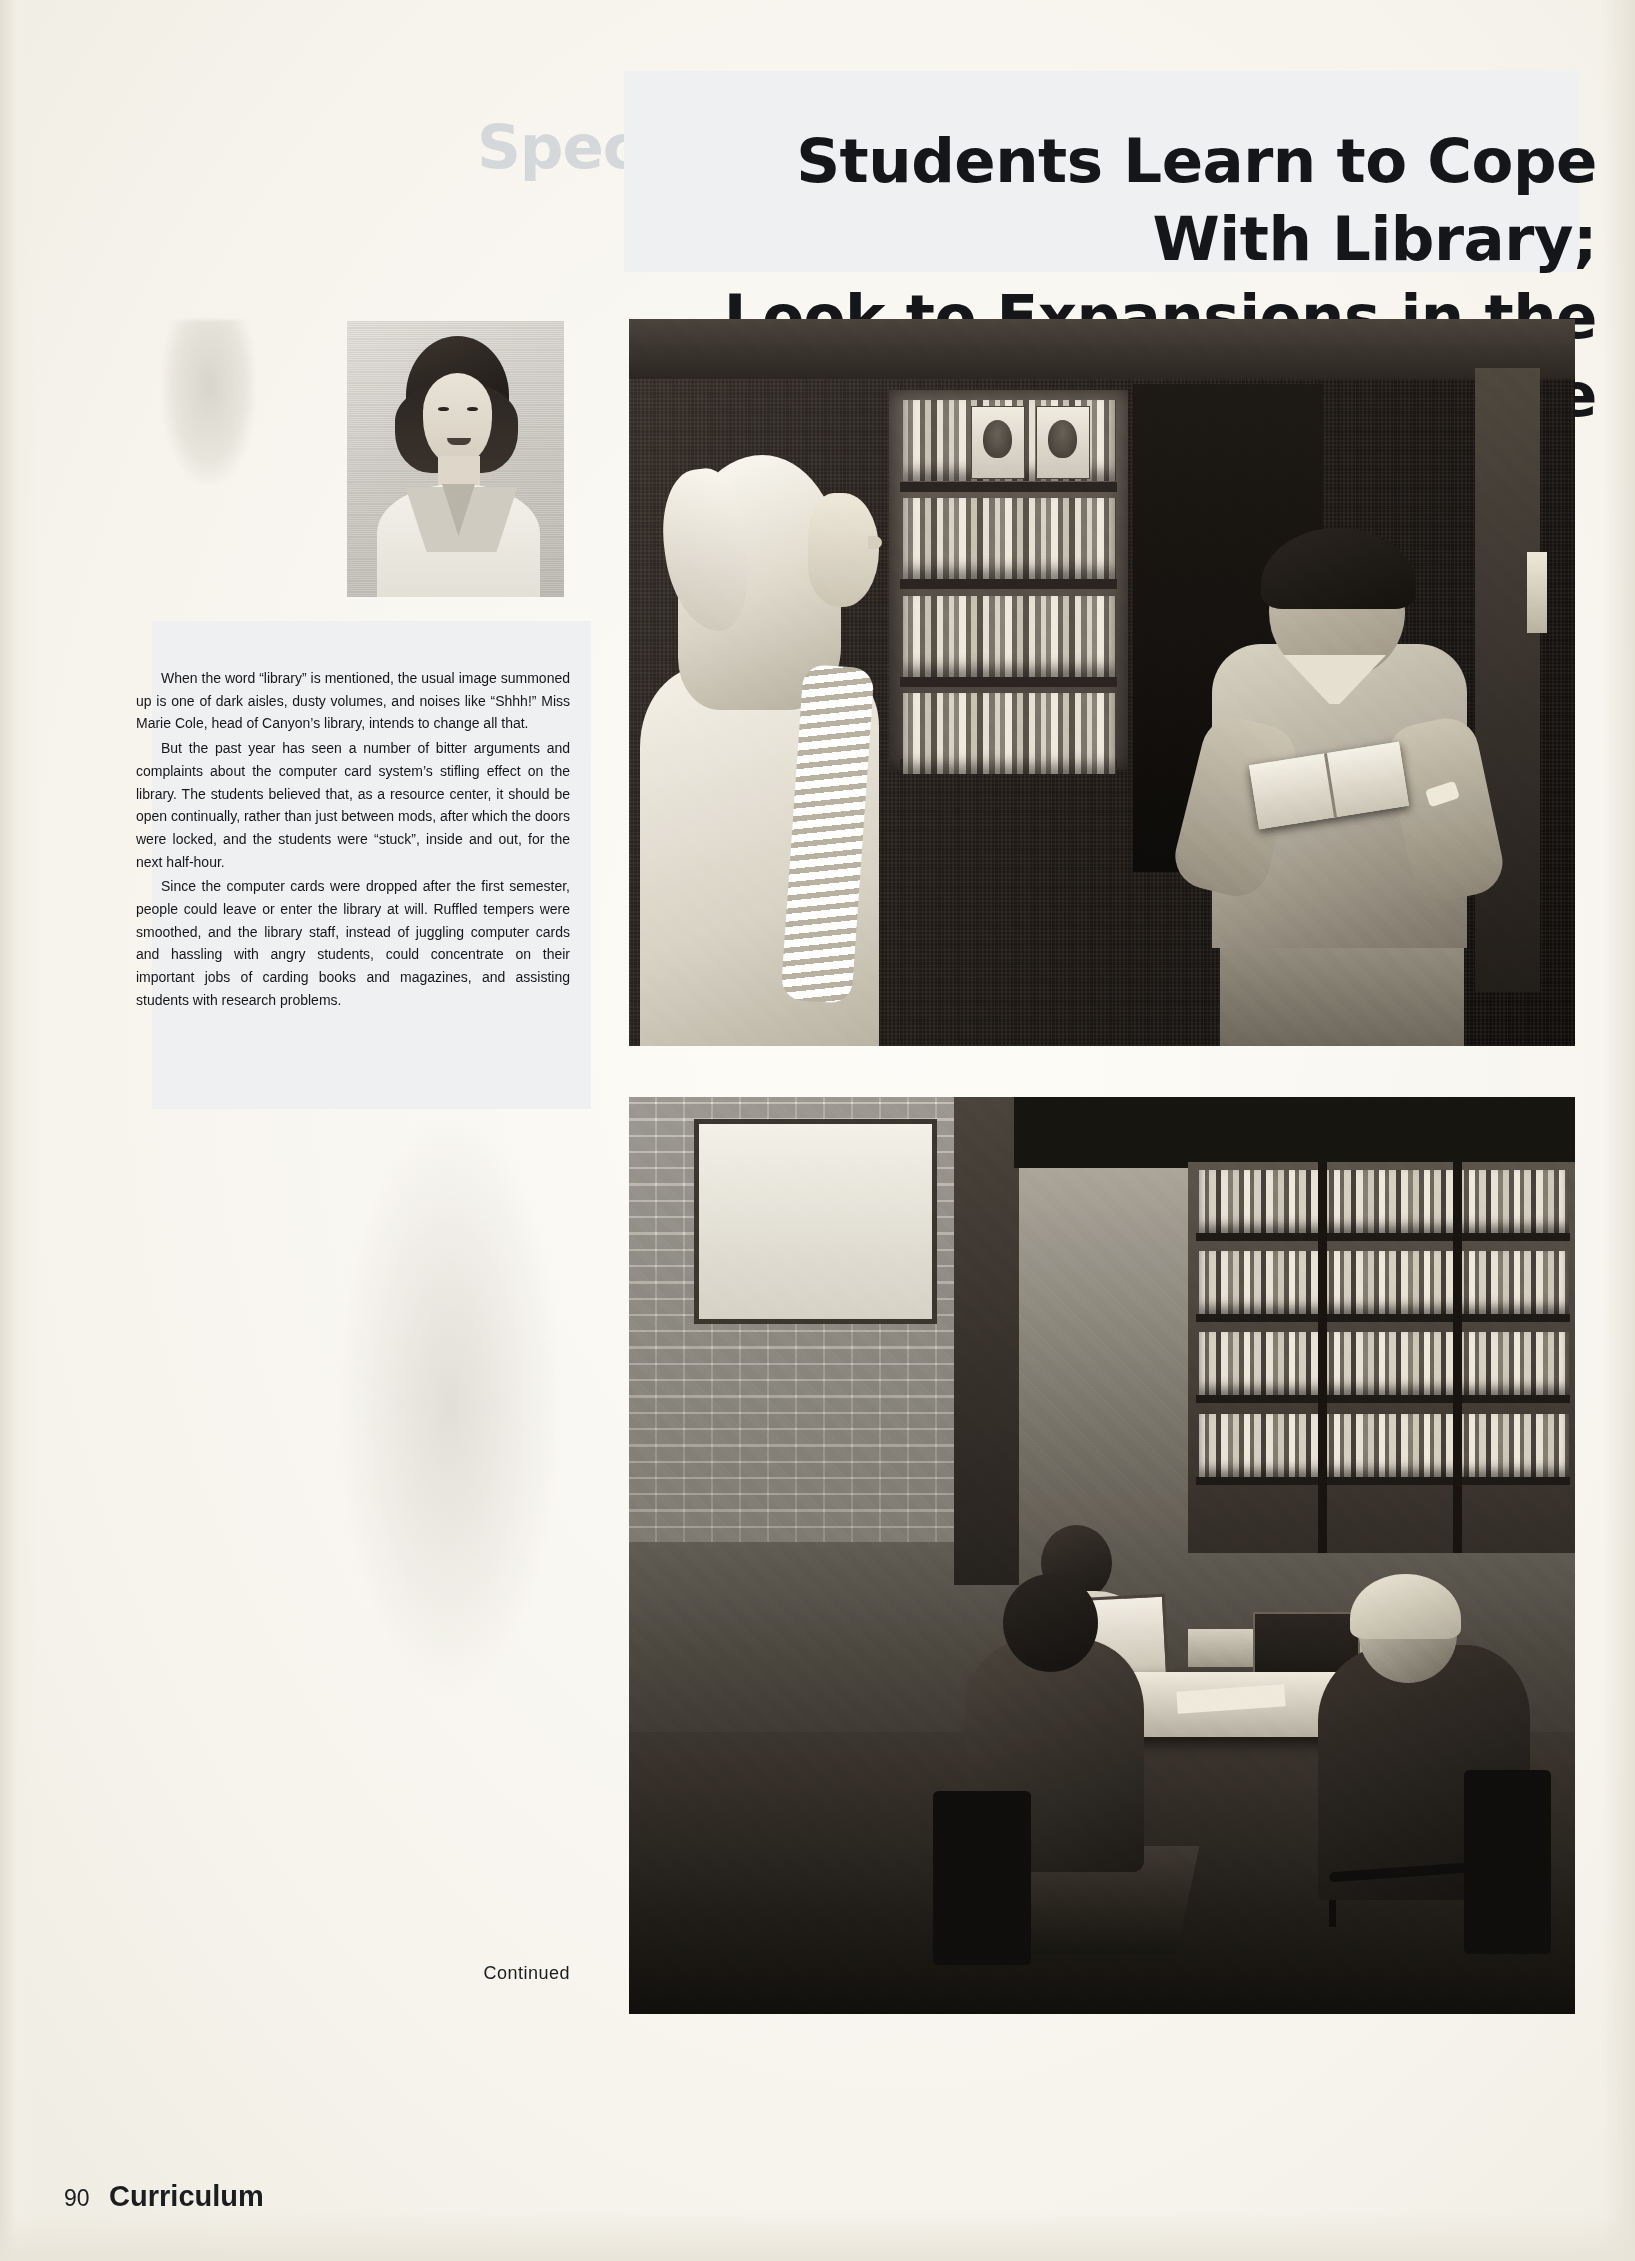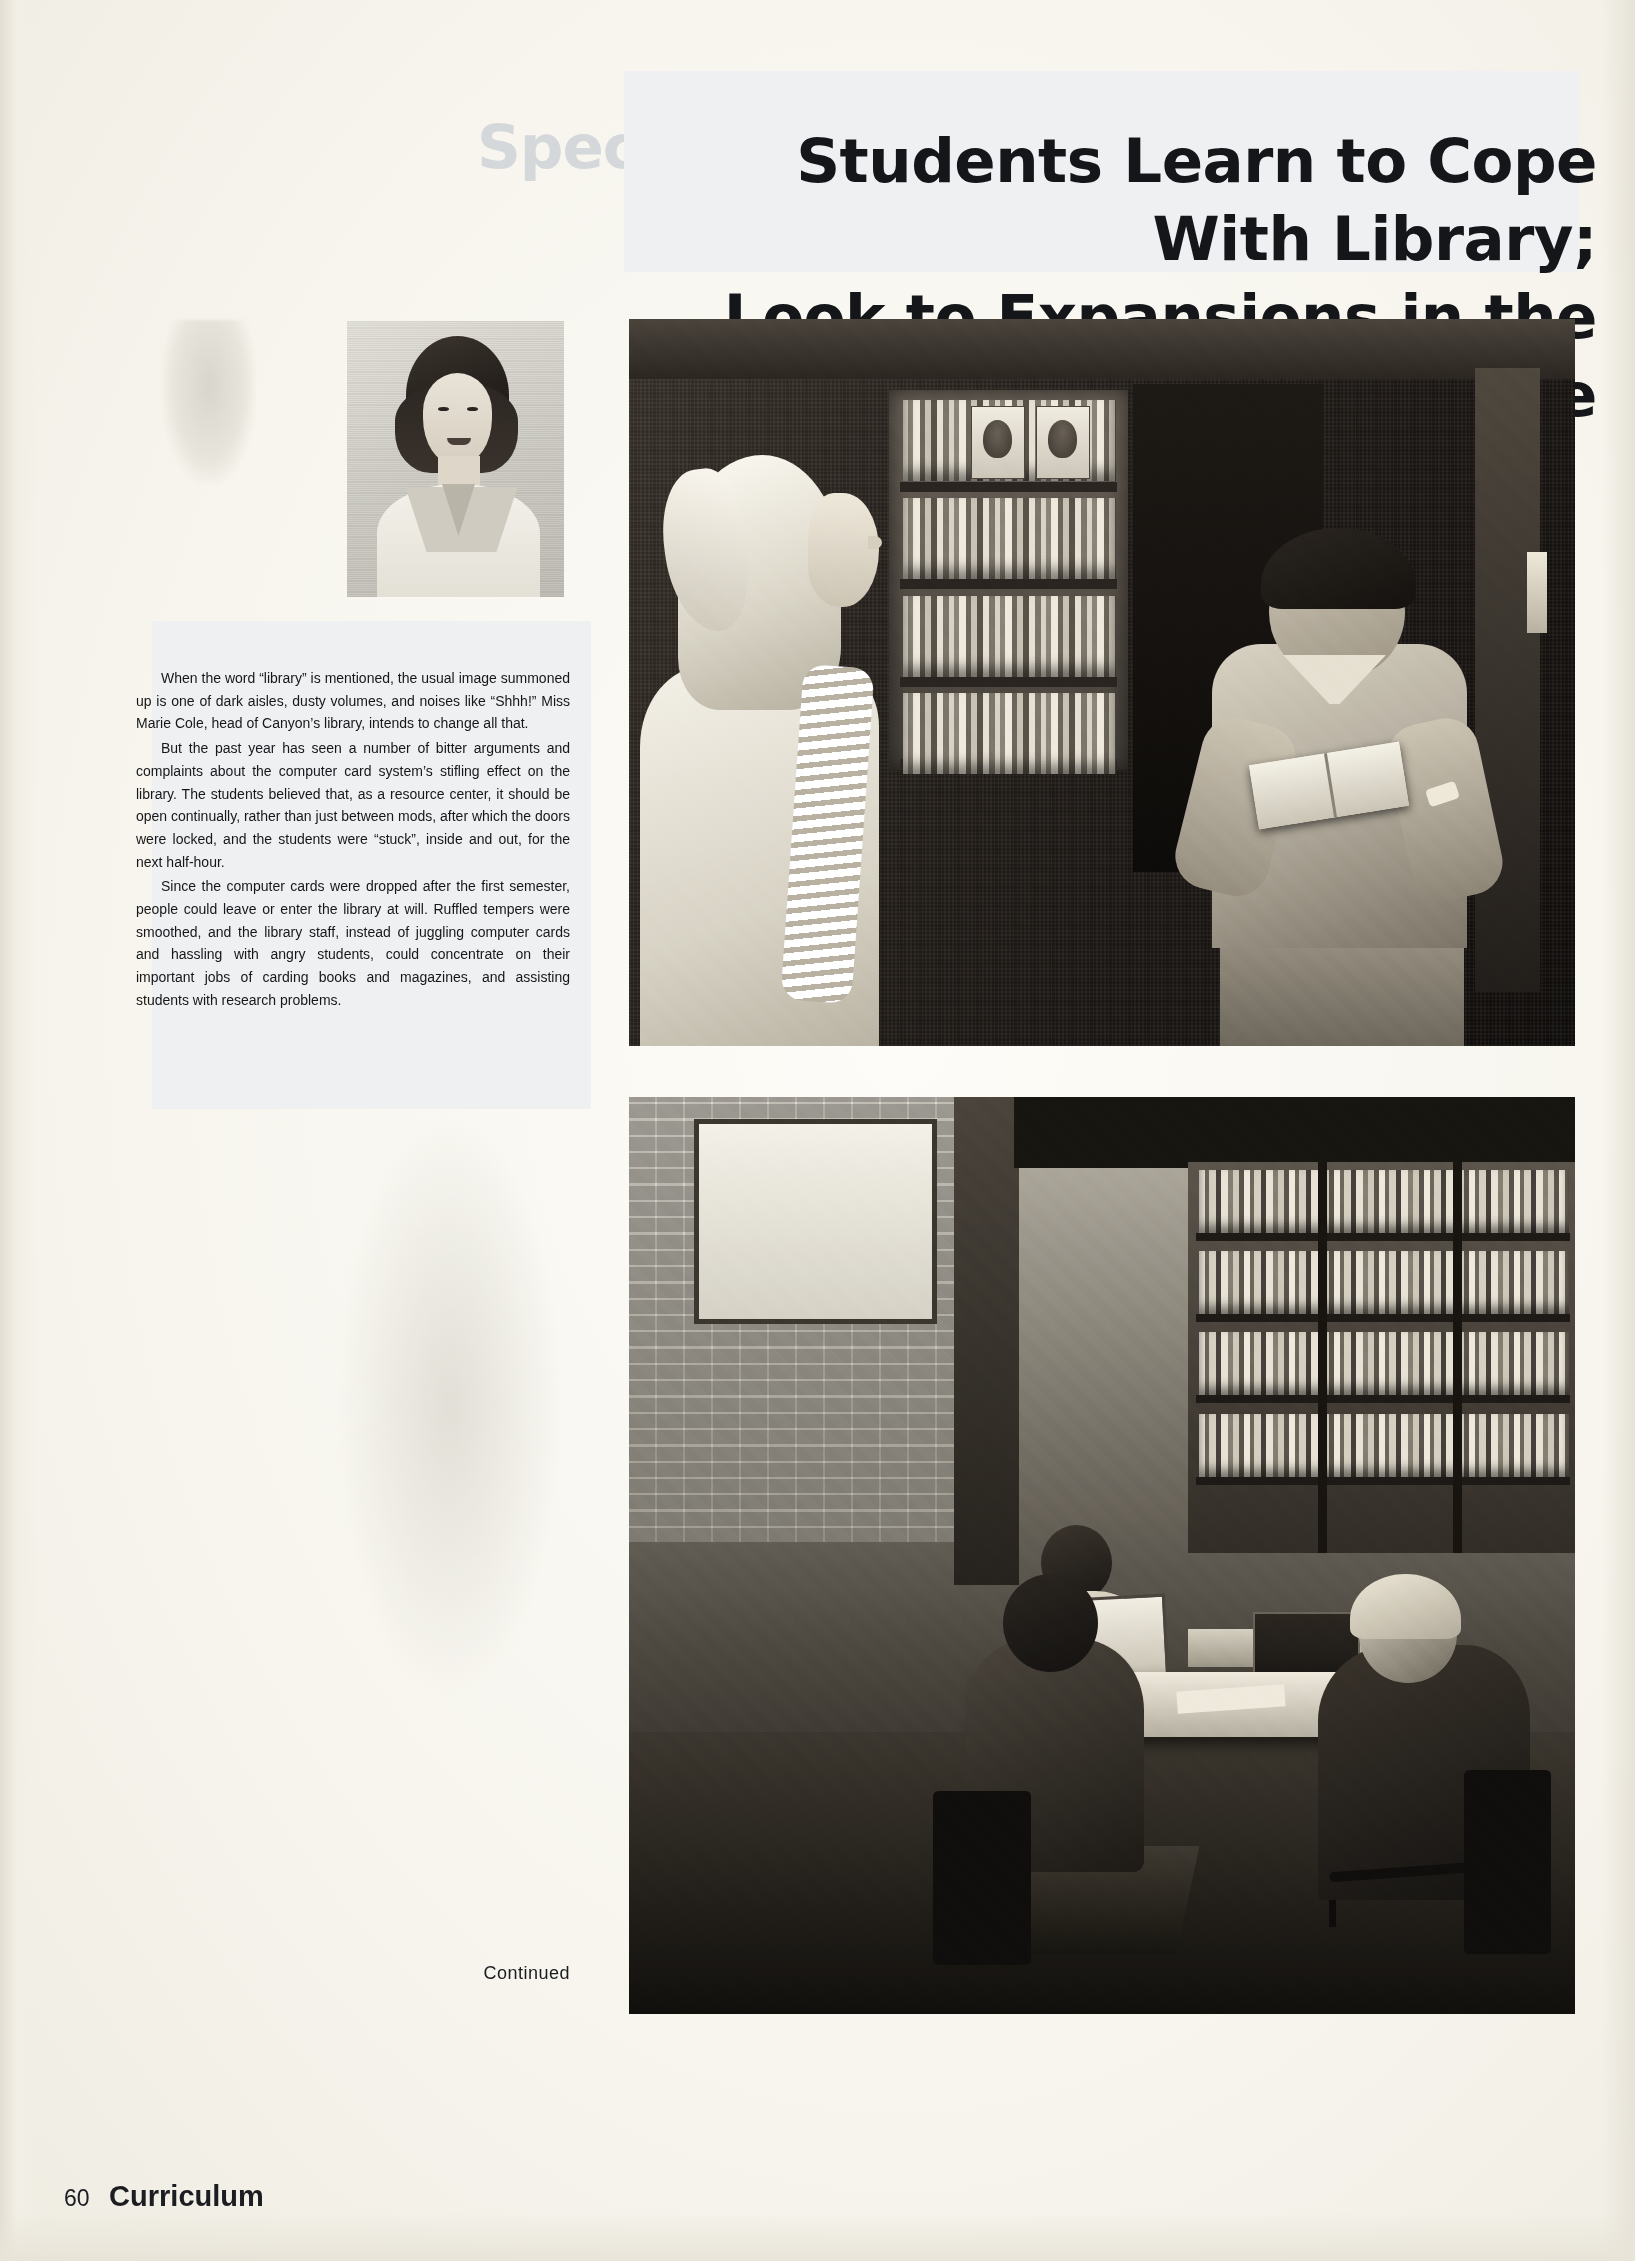--- a/index.html
+++ b/index.html
@@ -717,18 +717,18 @@
     <div class="p2-figB-hair"></div>
 
     <div class="p2-chair" style="left:304px; top:694px; width:98px; height:174px"></div>
     <div class="p2-chair" style="left:835px; top:673px; width:87px; height:184px"></div>
     <div class="p2-chair" style="left:700px; top:770px; width:152px; height:9.8px; transform:rotate(-4deg)"></div>
 
     <div class="p2-grain"></div>
   </div>
 
   <div class="footer">
-    <span class="folio-num">60</span>
+    <span class="folio-num">90</span>
     <span class="folio-label">Curriculum</span>
   </div>
 
 </div>
 
 
 </body></html>

